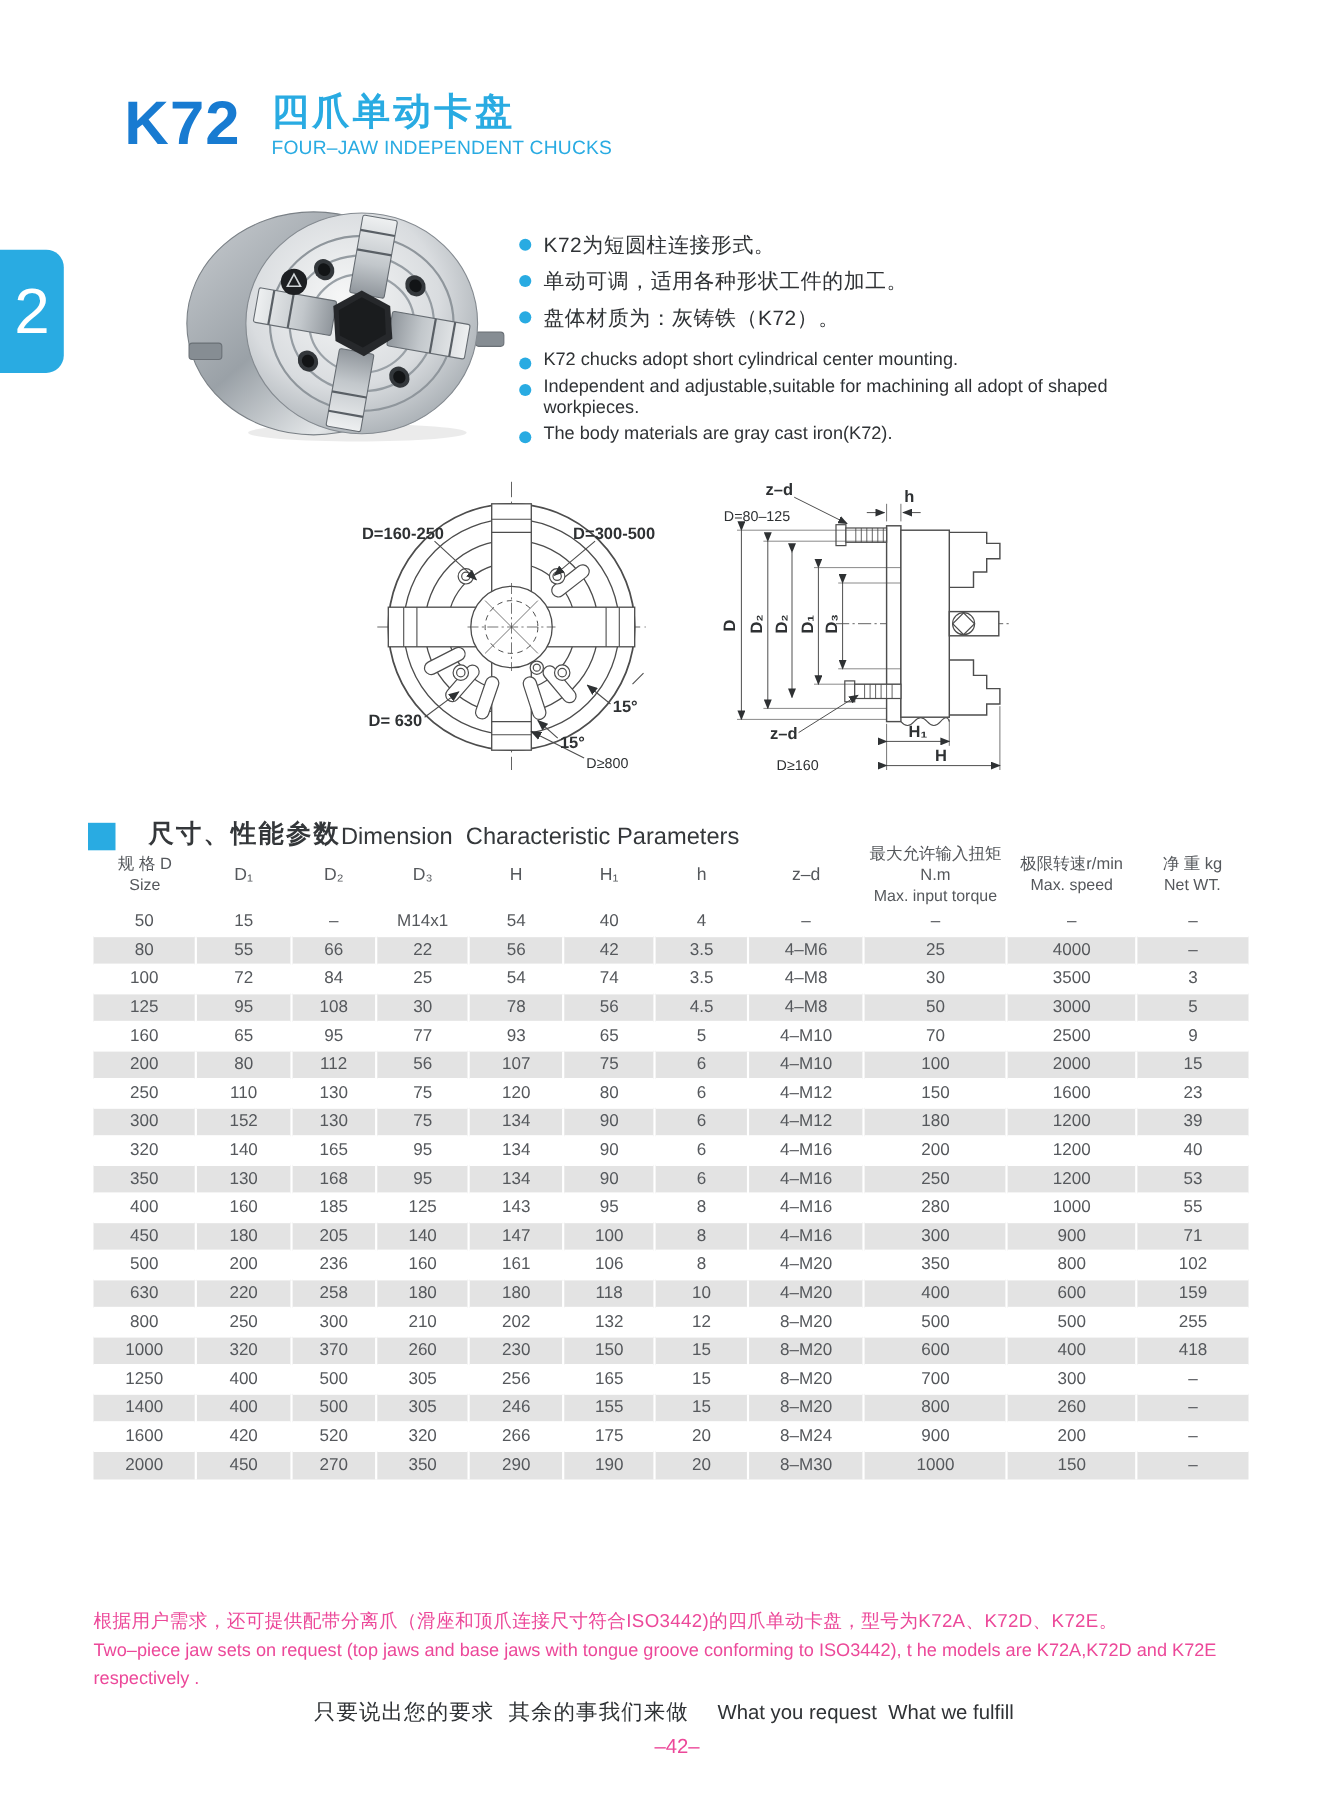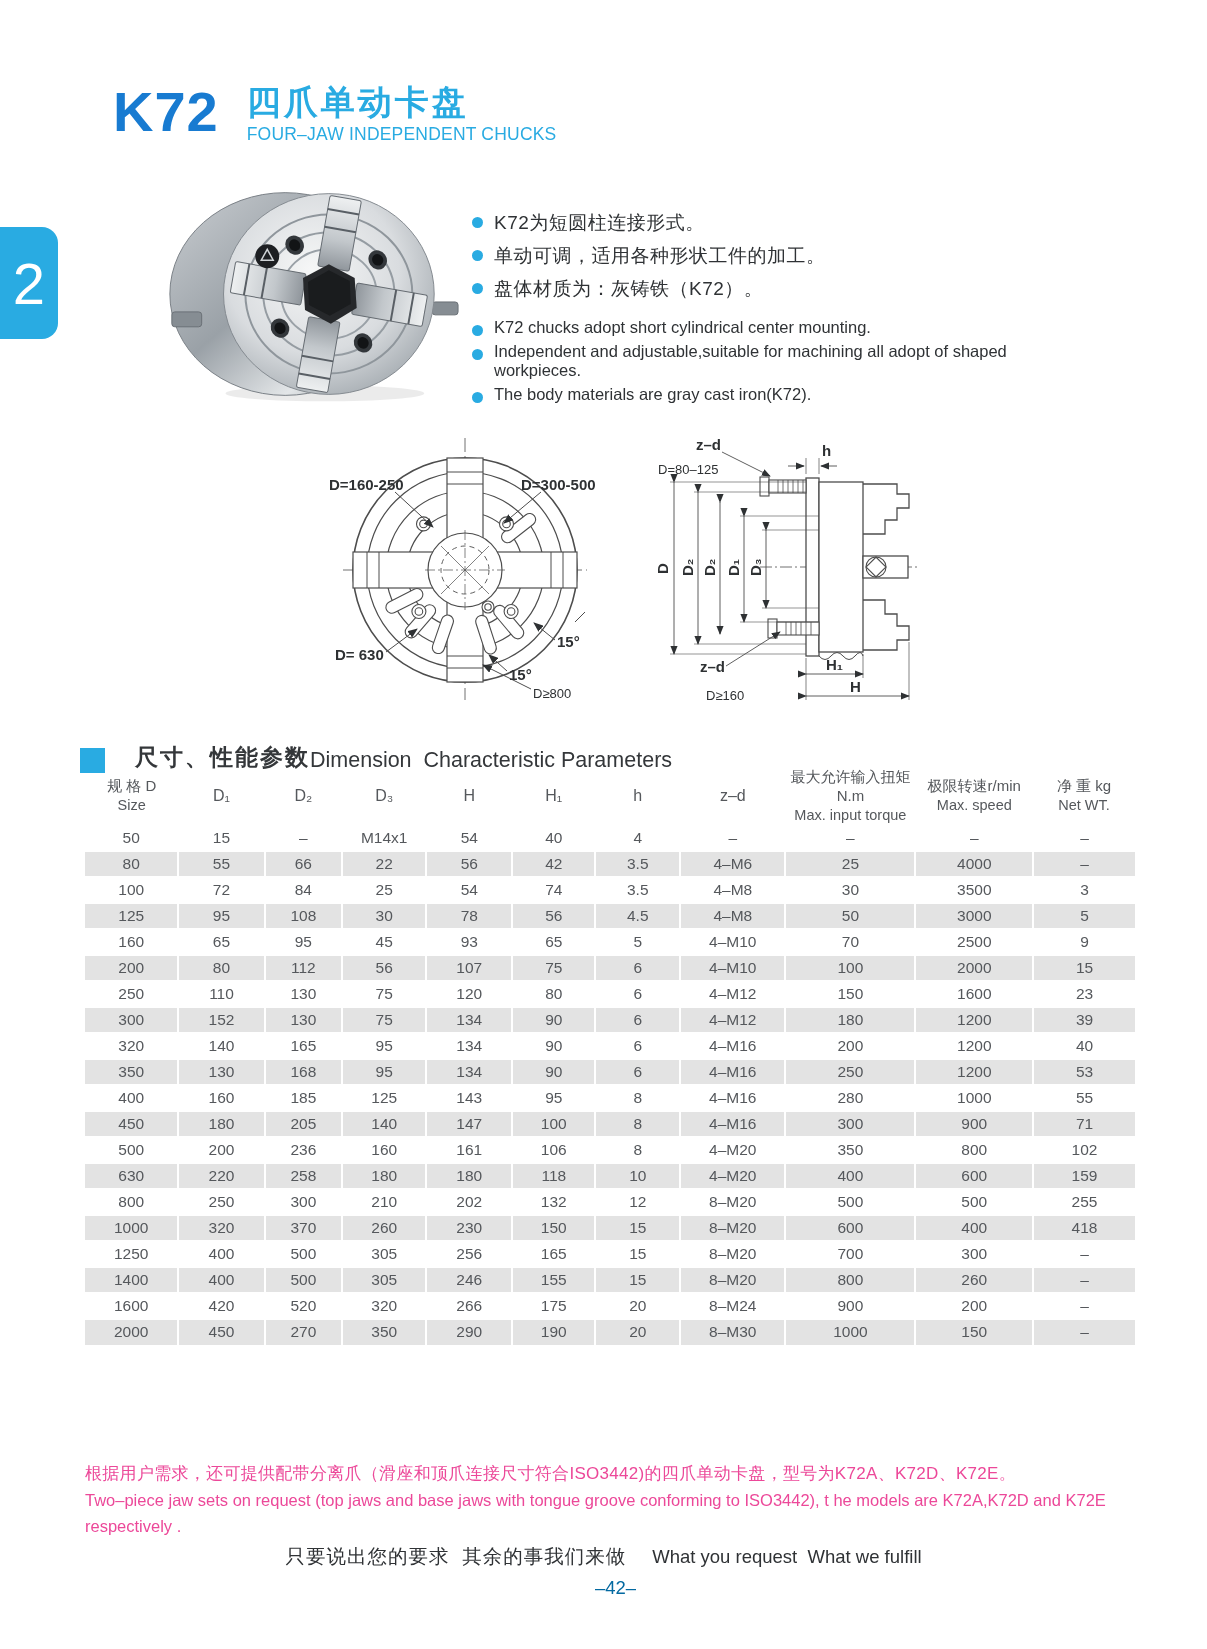--- a/index.html
+++ b/index.html
@@ -64,21 +64,21 @@
 
   
   .notes{position:absolute;left:85px;top:1460px;width:1070px;color:#ec4899;}
   .notes .n-zh{font-size:17px;line-height:27px;letter-spacing:.3px;}
   .notes .n-en{font-size:16.5px;line-height:26px;}
 
   
   .slogan{position:absolute;left:0;top:1543px;width:100%;text-align:center;color:#2f3235;}
   .slogan .s-zh{font-size:19.5px;letter-spacing:1px;white-space:pre;}
   .slogan .s-en{font-size:18.5px;margin-left:26px;white-space:pre;}
-  .pagenum{position:absolute;left:0;top:1577px;width:100%;text-align:center;font-size:18.5px;color:#0369a1;padding-left:24px;}
+  .pagenum{position:absolute;left:0;top:1577px;width:100%;text-align:center;font-size:18.5px;color:#ec4899;padding-left:24px;}
 </style>
 </head>
 <body>
 
 <div class="page">
 
   <div class="brand">
     <div class="model">K72</div>
     <div class="titles">
       <div class="t-zh">四爪单动卡盘</div>
@@ -457,21 +457,21 @@
           <td>4.5</td>
           <td>4–M8</td>
           <td>50</td>
           <td>3000</td>
           <td>5</td>
         </tr>
         <tr>
           <td>160</td>
           <td>65</td>
           <td>95</td>
-          <td>45</td>
+          <td>77</td>
           <td>93</td>
           <td>65</td>
           <td>5</td>
           <td>4–M10</td>
           <td>70</td>
           <td>2500</td>
           <td>9</td>
         </tr>
         <tr class="stripe">
           <td>200</td>

